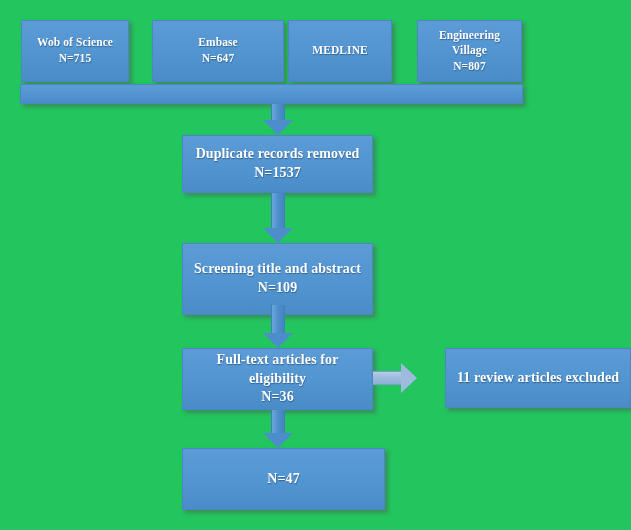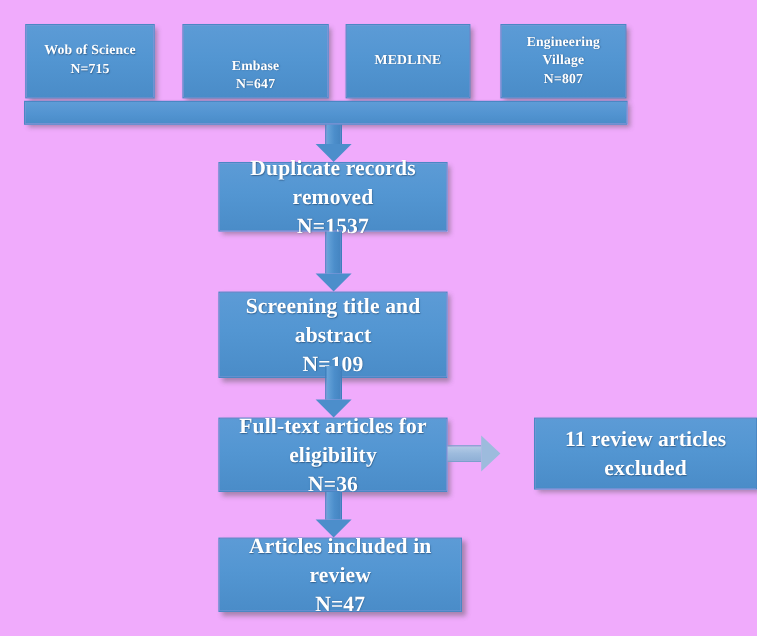--- a/index.html
+++ b/index.html
@@ -7,50 +7,50 @@
     padding: 0;
     background: #ffffff;
   }
   body {
     font-family: "Liberation Serif", "DejaVu Serif", serif;
   }
   #canvas {
     position: relative;
     width: 631px;
     height: 530px;
-    background: #f0abfc;
+    background: #22c55e;
     overflow: hidden;
   }
 
   
   .fbox {
     position: absolute;
     box-sizing: border-box;
     background: linear-gradient(to bottom, #5c9bd6 0%, #5396d2 45%, #4a8cc8 100%);
     border: 1px solid #4a87c4;
     box-shadow: 3px 3px 4px rgba(80, 80, 80, 0.45);
     color: #ffffff;
     font-weight: bold;
-    font-size: 18px;
+    font-size: 14px;
     line-height: 1.35;
     letter-spacing: 0.1px;
     text-align: center;
     display: flex;
     flex-direction: column;
     align-items: center;
     justify-content: center;
     text-shadow: 0.5px 0.5px 1px rgba(25, 55, 90, 0.55);
     padding: 2px 6px;
   }
   .fbox .line { display: block; width: 100%; }
 
   
   .src { top: 20px; height: 62px; font-size: 11.5px; }
   #src-wos      { left: 21px;  width: 108px; }
-  #src-embase   { left: 152px; width: 122px; justify-content: flex-end; }
+  #src-embase   { left: 152px; width: 132px; }
   #src-medline  { left: 288px; width: 104px; gap: 34px; }
   #src-ev       { left: 417px; width: 105px; }
 
   
   #collector-bar {
     position: absolute;
     left: 20px;
     top: 84px;
     width: 503px;
     height: 20px;
@@ -203,17 +203,16 @@
   <div class="fbox" id="box-excluded">
     <span class="line">11 review articles excluded</span>
   </div>
 
   <div class="varrow" id="arrow-full-to-inc">
     <div class="shaft"></div>
     <div class="head"></div>
   </div>
 
   <div class="fbox" id="box-included">
-    <span class="line">Articles included in review</span>
     <span class="line">N=47</span>
   </div>
 
 </div>
 
 </body></html>

